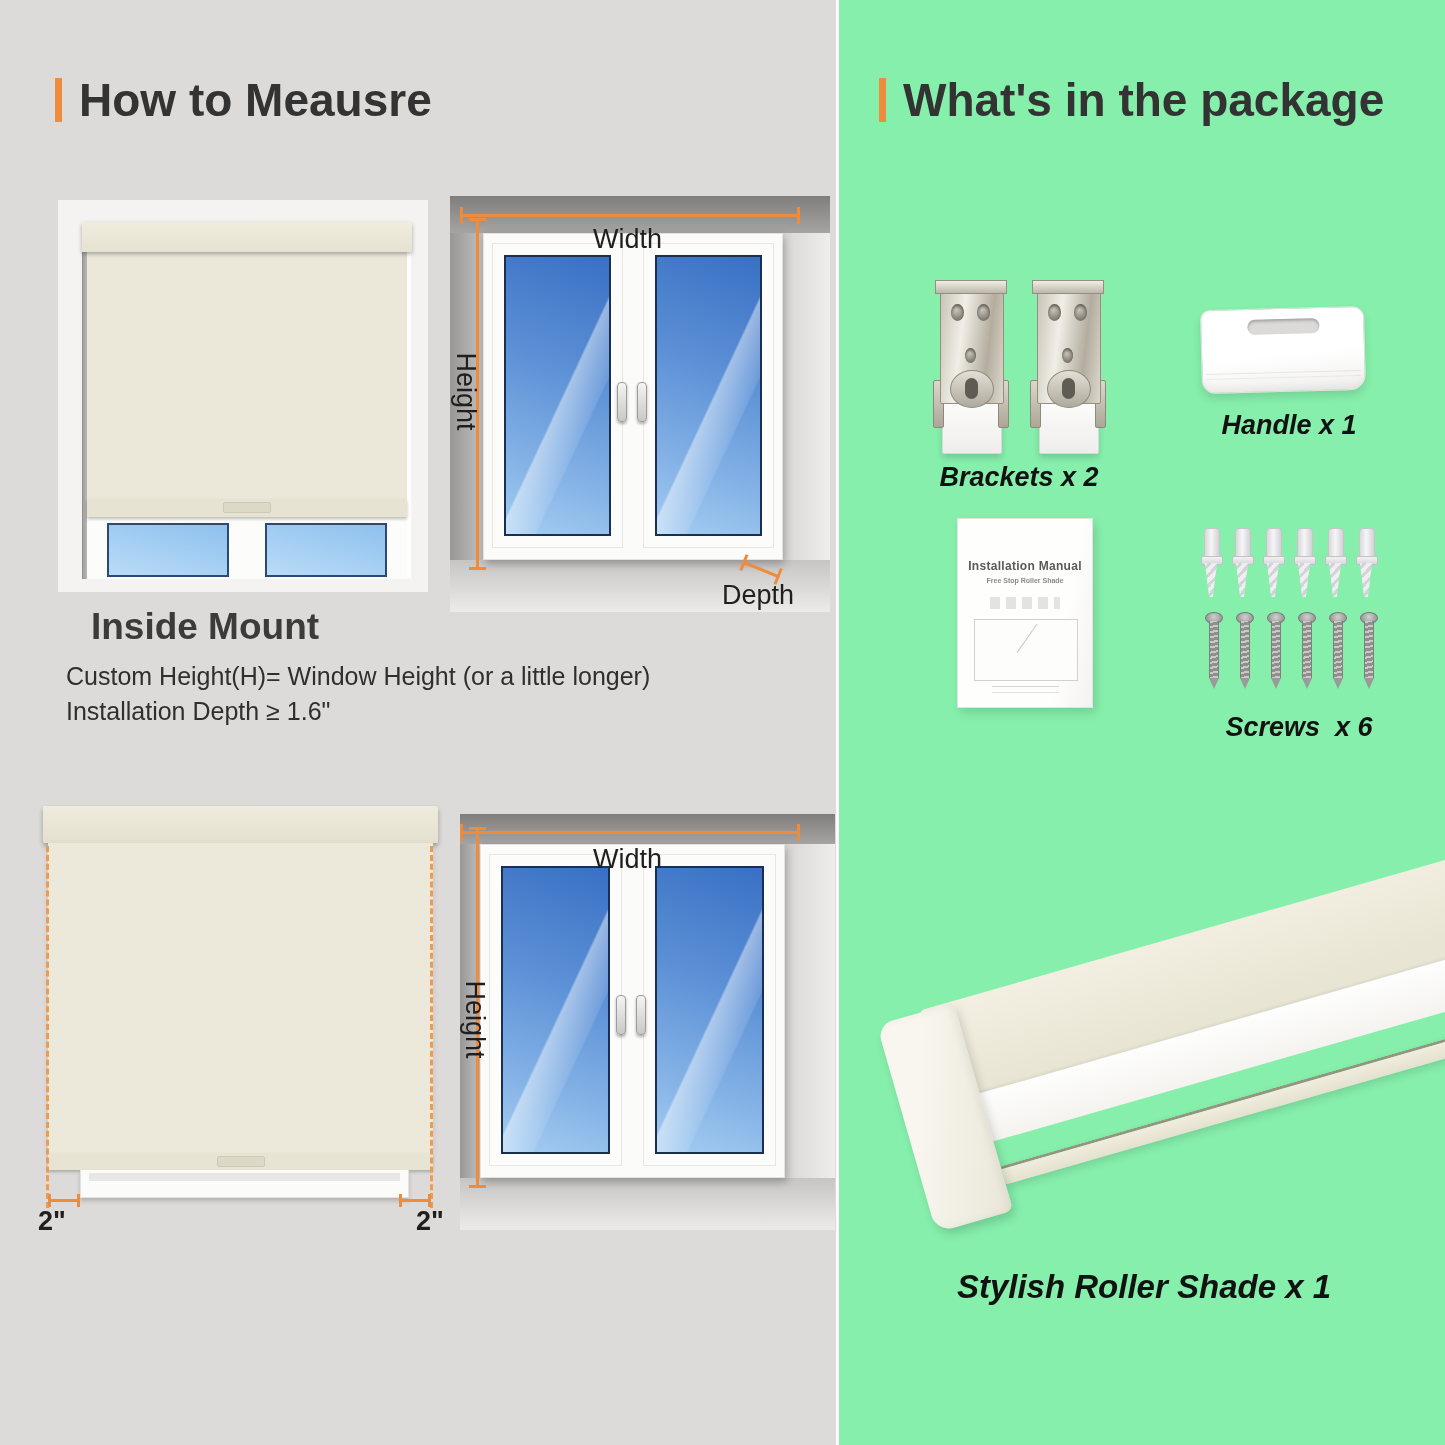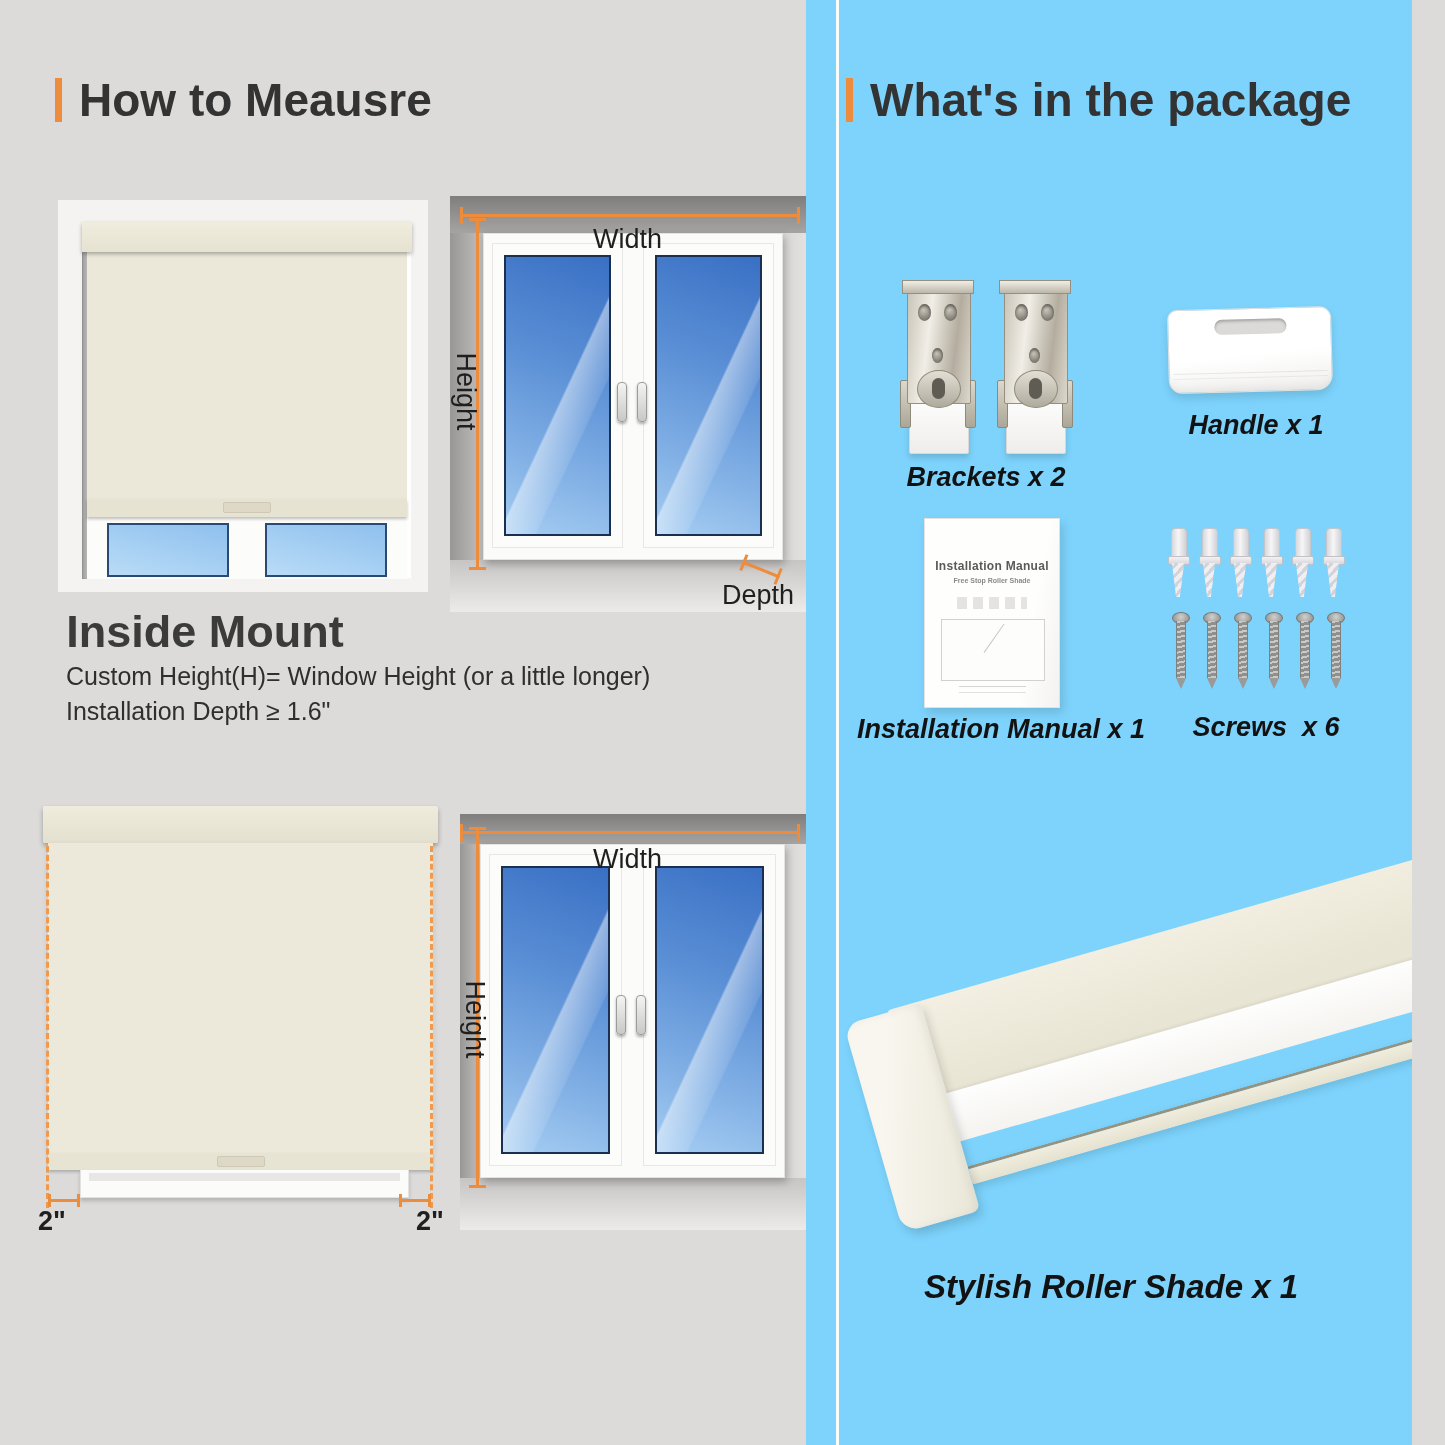--- a/index.html
+++ b/index.html
@@ -2,21 +2,21 @@
 <html style="--accent: #ee8c3d;"><head>
 <meta charset="utf-8">
 <style>
   :root{ --accent:#ee8c3d; }
   html,body{margin:0;padding:0;}
   body{width:1445px;height:1445px;font-family:"Liberation Sans",sans-serif;}
   .canvas{position:relative;width:1445px;height:1445px;overflow:hidden;background:#dcdbd9;}
   .panel{position:absolute;top:0;height:1445px;}
   .panel.left{left:0;width:836px;background:#dcdbd9;}
   .divider{position:absolute;left:836px;top:0;width:3px;height:1445px;background:#fbfbfa;z-index:6;}
-  .panel.right{left:806px;width:606px;background:#7dd3fc;}
+  .panel.right{left:839px;width:606px;background:#86efac;}
 
   
   .sec-title{position:absolute;display:flex;align-items:flex-start;z-index:5;}
   .accent-bar{width:7px;height:44px;margin-top:4px;background:var(--accent);margin-right:17px;}
   .sec-title h1{margin:0;font-size:46px;line-height:52px;font-weight:700;color:#333;}
   .st-left{left:55px;top:74px;}
   .st-right{left:40px;top:74px;}
 
   
   .arr{position:absolute;background:var(--accent);z-index:4;}
@@ -91,21 +91,21 @@
   .fc-shade{position:absolute;left:18px;top:43px;width:385px;height:310px;background:#ece9db;box-shadow:0 3px 6px rgba(0,0,0,.12);}
   .fc-bottombar{position:absolute;left:18px;top:353px;width:385px;height:17px;background:#e7e4d3;box-shadow:0 2px 3px rgba(0,0,0,.22);}
   .fc-window{position:absolute;left:50px;top:370px;width:327px;height:27px;background:#fbfbfa;border:1px solid #e3e2e0;border-top:none;box-shadow:0 3px 4px rgba(0,0,0,.18);}
   .fc-window::after{content:"";position:absolute;left:8px;right:8px;top:3px;height:8px;background:#e8e7e5;}
   .dash{position:absolute;top:46px;height:362px;border-left:3px dashed #f09a4e;z-index:3;}
   .dash.ddl{left:16px;} .dash.ddr{left:400px;}
   .a2l{left:18px;width:32px;top:399px;} .a2r{left:369px;width:32px;top:399px;}
   .l2l{left:8px;top:406px;} .l2r{left:386px;top:406px;}
 
   
-  .mount-heading{position:absolute;margin:0;font-size:45px;font-weight:700;color:#3b3b3b;text-align:center;z-index:5;}
+  .mount-heading{position:absolute;margin:0;font-size:37px;font-weight:700;color:#3b3b3b;text-align:center;z-index:5;}
   .h-inside{left:20px;width:370px;top:606px;}
   .h-outside{left:10px;width:350px;top:1220px;}
   .spec{position:absolute;z-index:5;}
   .spec p{margin:0 0 10px 0;font-size:25px;line-height:25px;color:#2f2f2f;white-space:pre;}
   .spec-inside{left:66px;top:664px;}
   .spec-outside{left:52px;top:1283px;}
 
   
   .pkg-label{position:absolute;font-weight:700;font-style:italic;font-size:27px;color:#121212;text-align:center;white-space:pre;z-index:5;}
   .lbl-brackets{left:55px;width:250px;top:462px;}
@@ -295,21 +295,20 @@
     </div>
     <div class="pkg-label lbl-handle">Handle x 1</div>
 
     <div class="manual">
       <div class="mn-title">Installation Manual</div>
       <div class="mn-sub">Free Stop Roller Shade</div>
       <div class="mn-sketch"></div>
       <div class="mn-box"></div>
       <div class="mn-foot"></div>
     </div>
-    <div class="pkg-label lbl-manual">Installation Manual x 1</div>
 
     <div class="anchors">
       <div class="anchor">
           <i class="an-top"></i>
           <i class="an-collar"></i>
           <i class="an-bot"></i>
         </div>
       <div class="anchor">
           <i class="an-top"></i>
           <i class="an-collar"></i>

